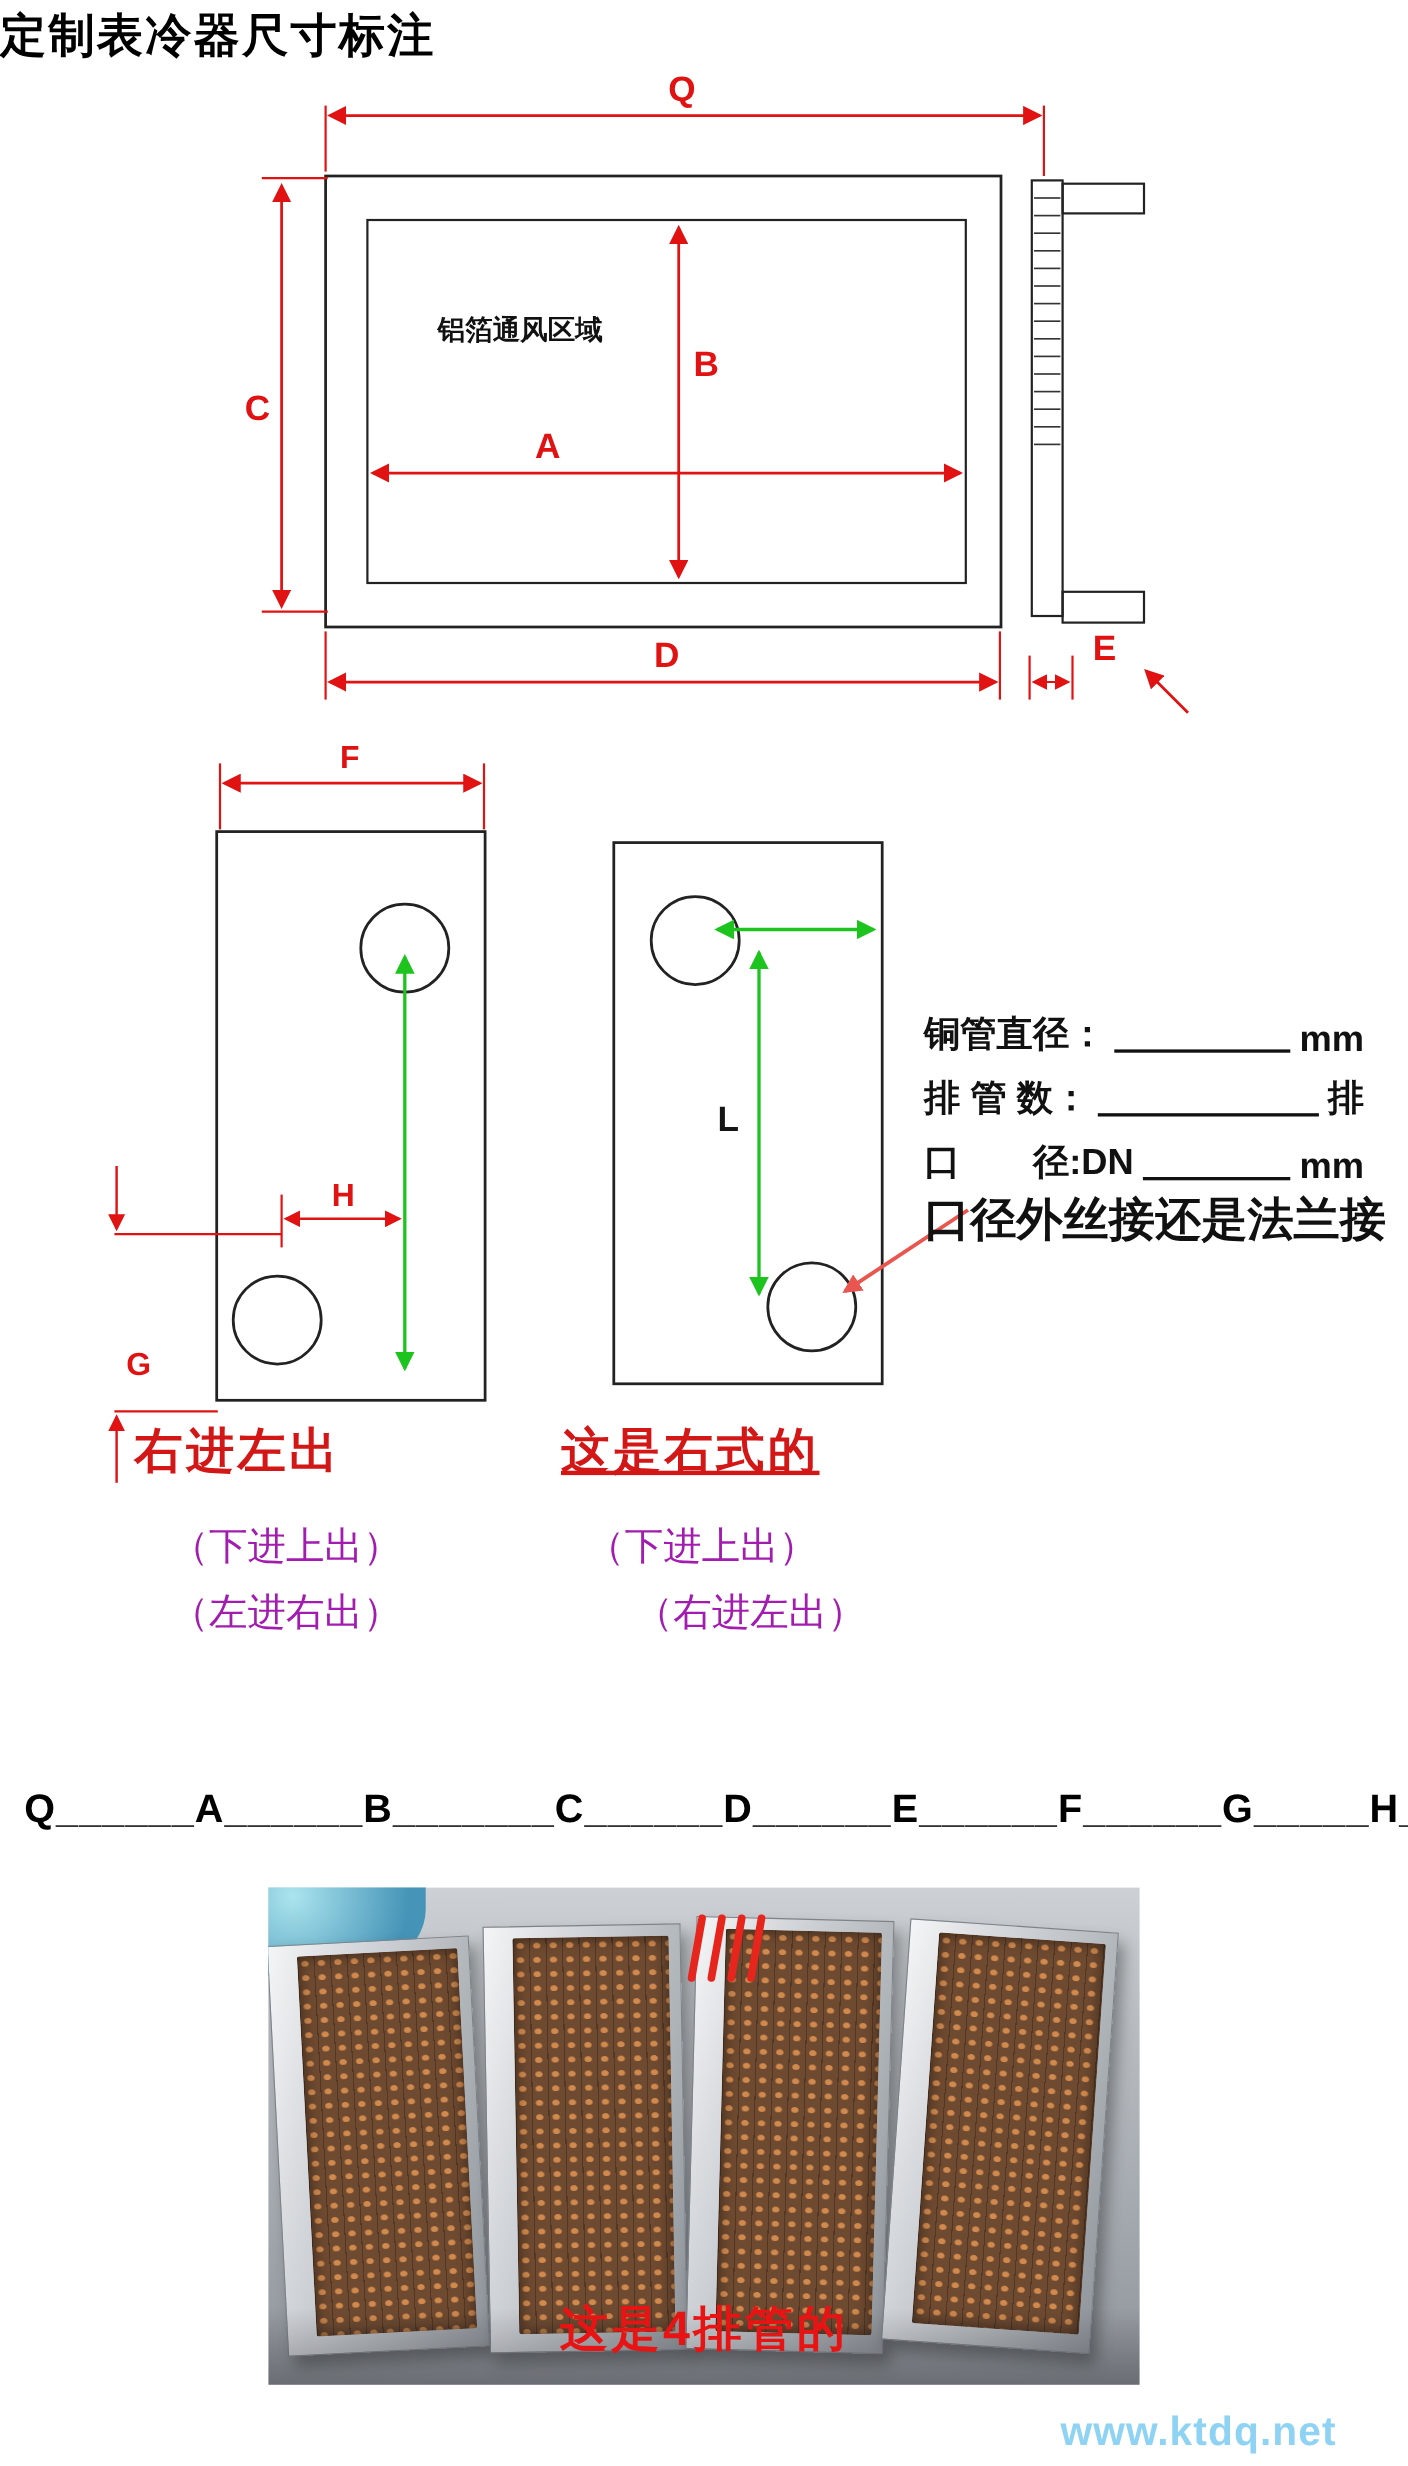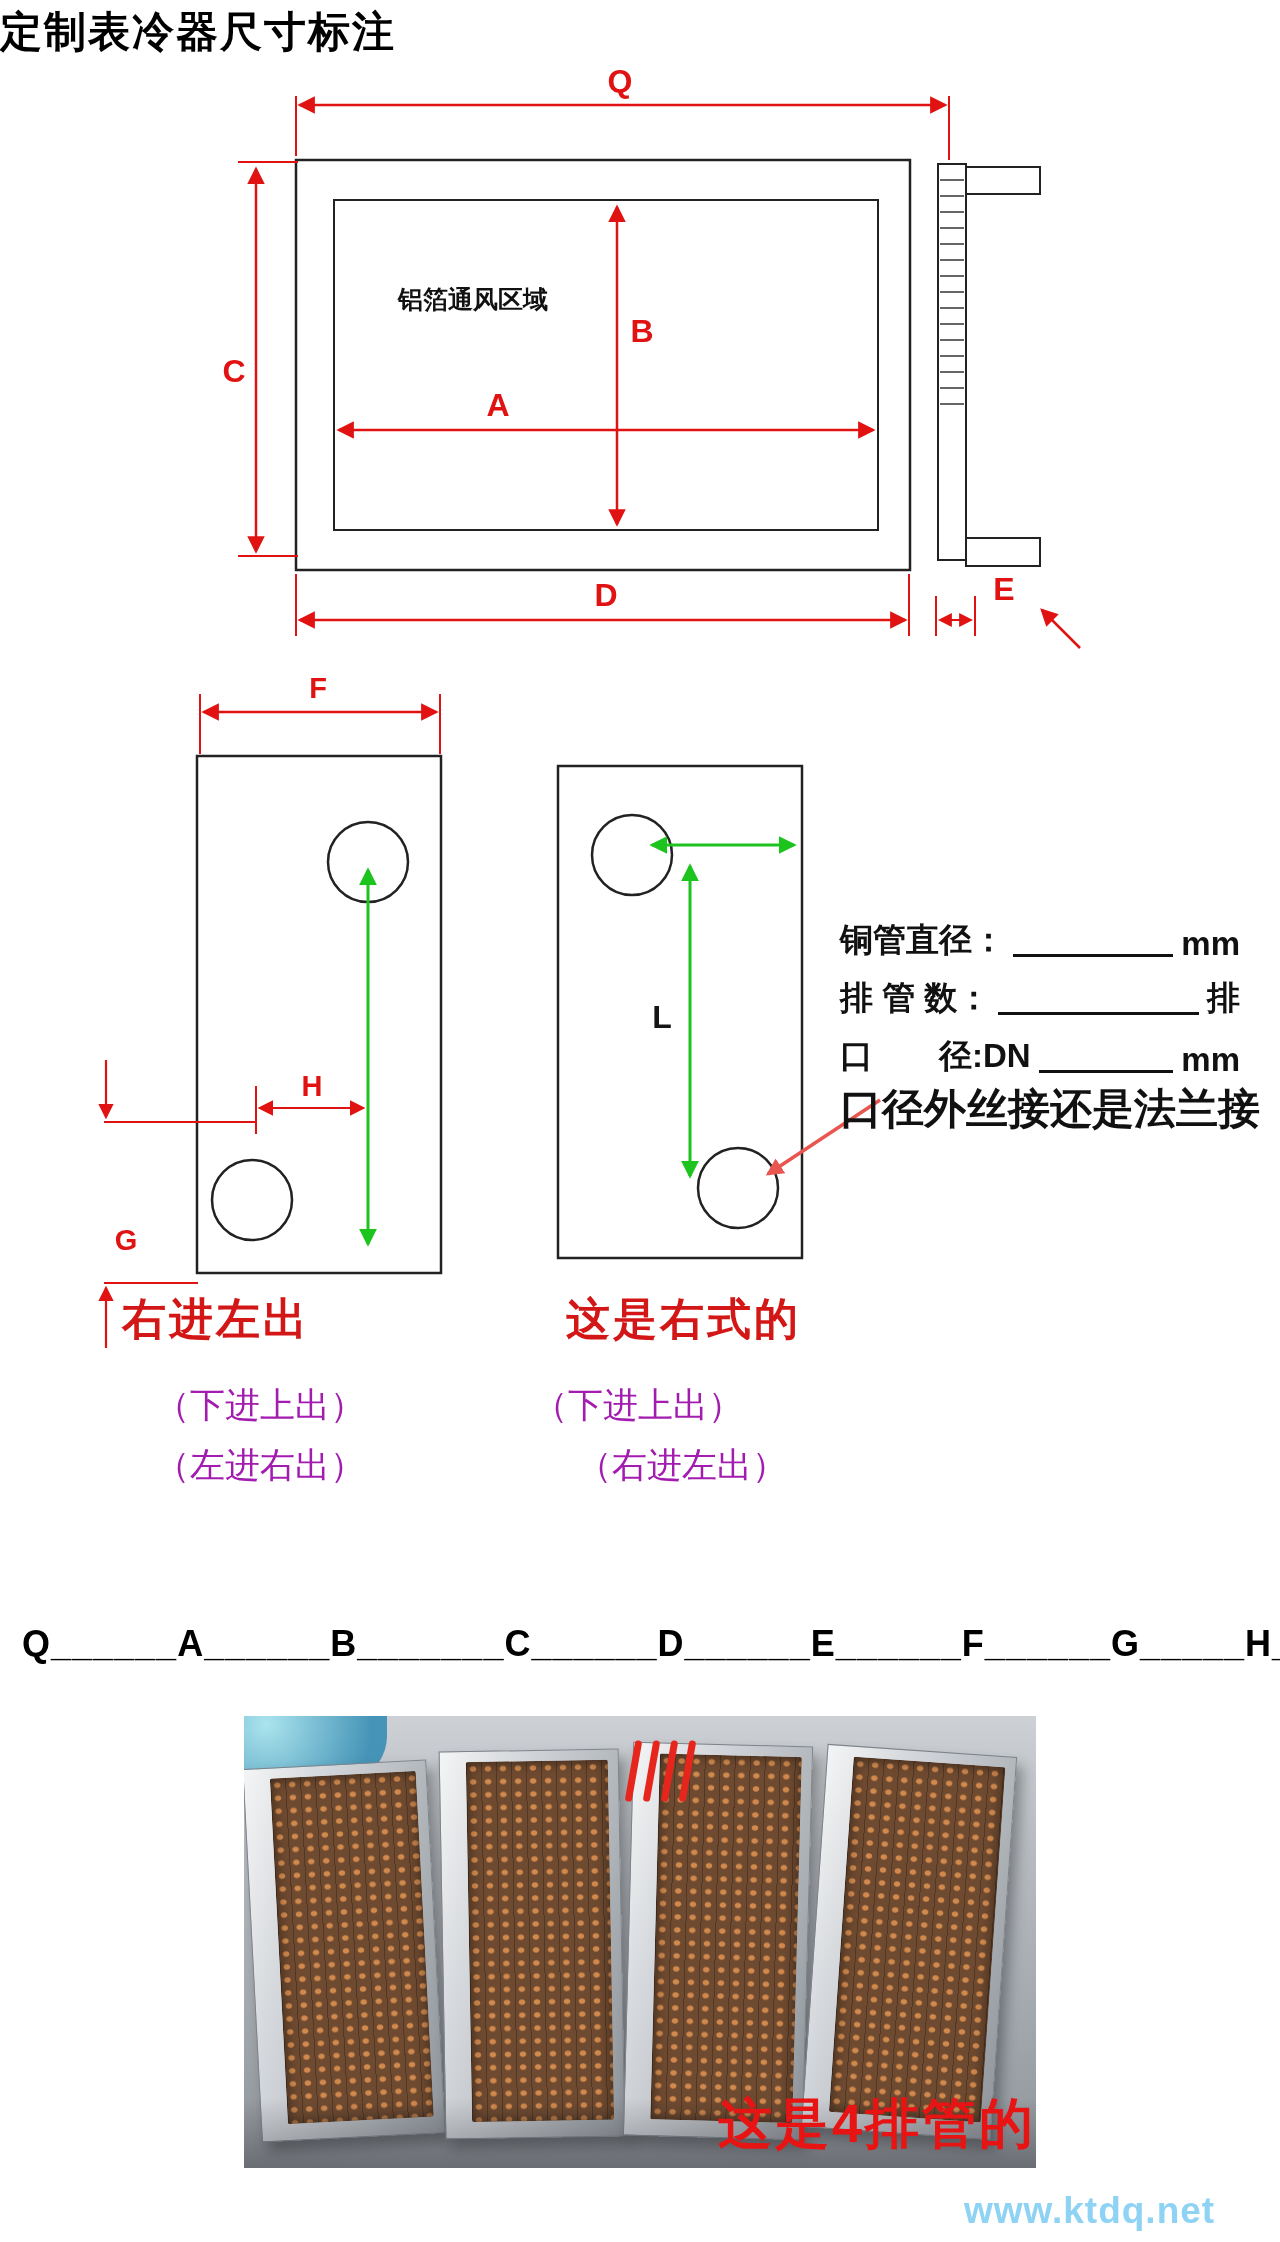--- a/index.html
+++ b/index.html
@@ -42,22 +42,22 @@
              background-color:#6e4a30;
              background-image:
                radial-gradient(ellipse 5px 4px at 7px 7px,#d18a4e 0 55%,#9a623a 70%,rgba(0,0,0,0) 72%),
                repeating-linear-gradient(90deg,rgba(0,0,0,.25) 0 1px,rgba(0,0,0,0) 1px 15px);
              background-size:15px 13px,auto;
              box-shadow:inset 0 0 14px rgba(0,0,0,.5);}
   .tally{position:absolute;left:386px;top:24px;display:flex;gap:11px;z-index:5;}
   .tally-mark{width:7px;height:62px;background:#e6251d;border-radius:4px;transform:rotate(10deg);}
   .floor-shadow{position:absolute;left:0;right:0;bottom:0;height:70px;
                 background:linear-gradient(180deg,rgba(50,50,55,0),rgba(45,45,50,.38));}
-  .photo-caption{position:absolute;left:0;right:0;top:372px;z-index:6;text-align:right;
-                 font-size:54px;font-weight:800;color:#e81414;letter-spacing:3px;}
+  .photo-caption{position:absolute;left:0;right:0;top:372px;z-index:6;text-align:center;
+                 font-size:44px;font-weight:800;color:#e81414;letter-spacing:3px;}
   .watermark{position:absolute;left:964px;top:2190px;font-size:37px;font-weight:700;
              color:#8ed2f4;letter-spacing:1px;}
 </style>
 </head>
 <body>
 
 <div class="page">
 
   <div class="title">定制表冷器尺寸标注</div>
 
@@ -203,21 +203,21 @@
       <span>口　　径:DN</span>
       <span class="blank"></span>
       <span>mm</span>
     </div>
     <div class="spec-row last">
       <span>口径外丝接还是法兰接</span>
     </div>
   </div>
 
   <div class="style-caption" style="left:122px;top:1290px;">右进左出</div>
-  <div class="style-caption" style="left:566px;top:1290px;">这是右式的</div>
+  <div class="style-caption" style="left:510px;top:1290px;text-decoration:underline;">这是右式的</div>
 
   <div class="flow-note" style="left:155px;top:1382px;">（下进上出）</div>
   <div class="flow-note" style="left:155px;top:1442px;">（左进右出）</div>
   <div class="flow-note" style="left:533px;top:1382px;">（下进上出）</div>
   <div class="flow-note" style="left:533px;top:1442px;margin-left:44px;">（右进左出）</div>
 
   <div class="dim-summary">Q______A______B_______C______D______E______F______G_____H____L____（单位mm）</div>
 
   <div class="photo">
     <div class="machine"></div>

